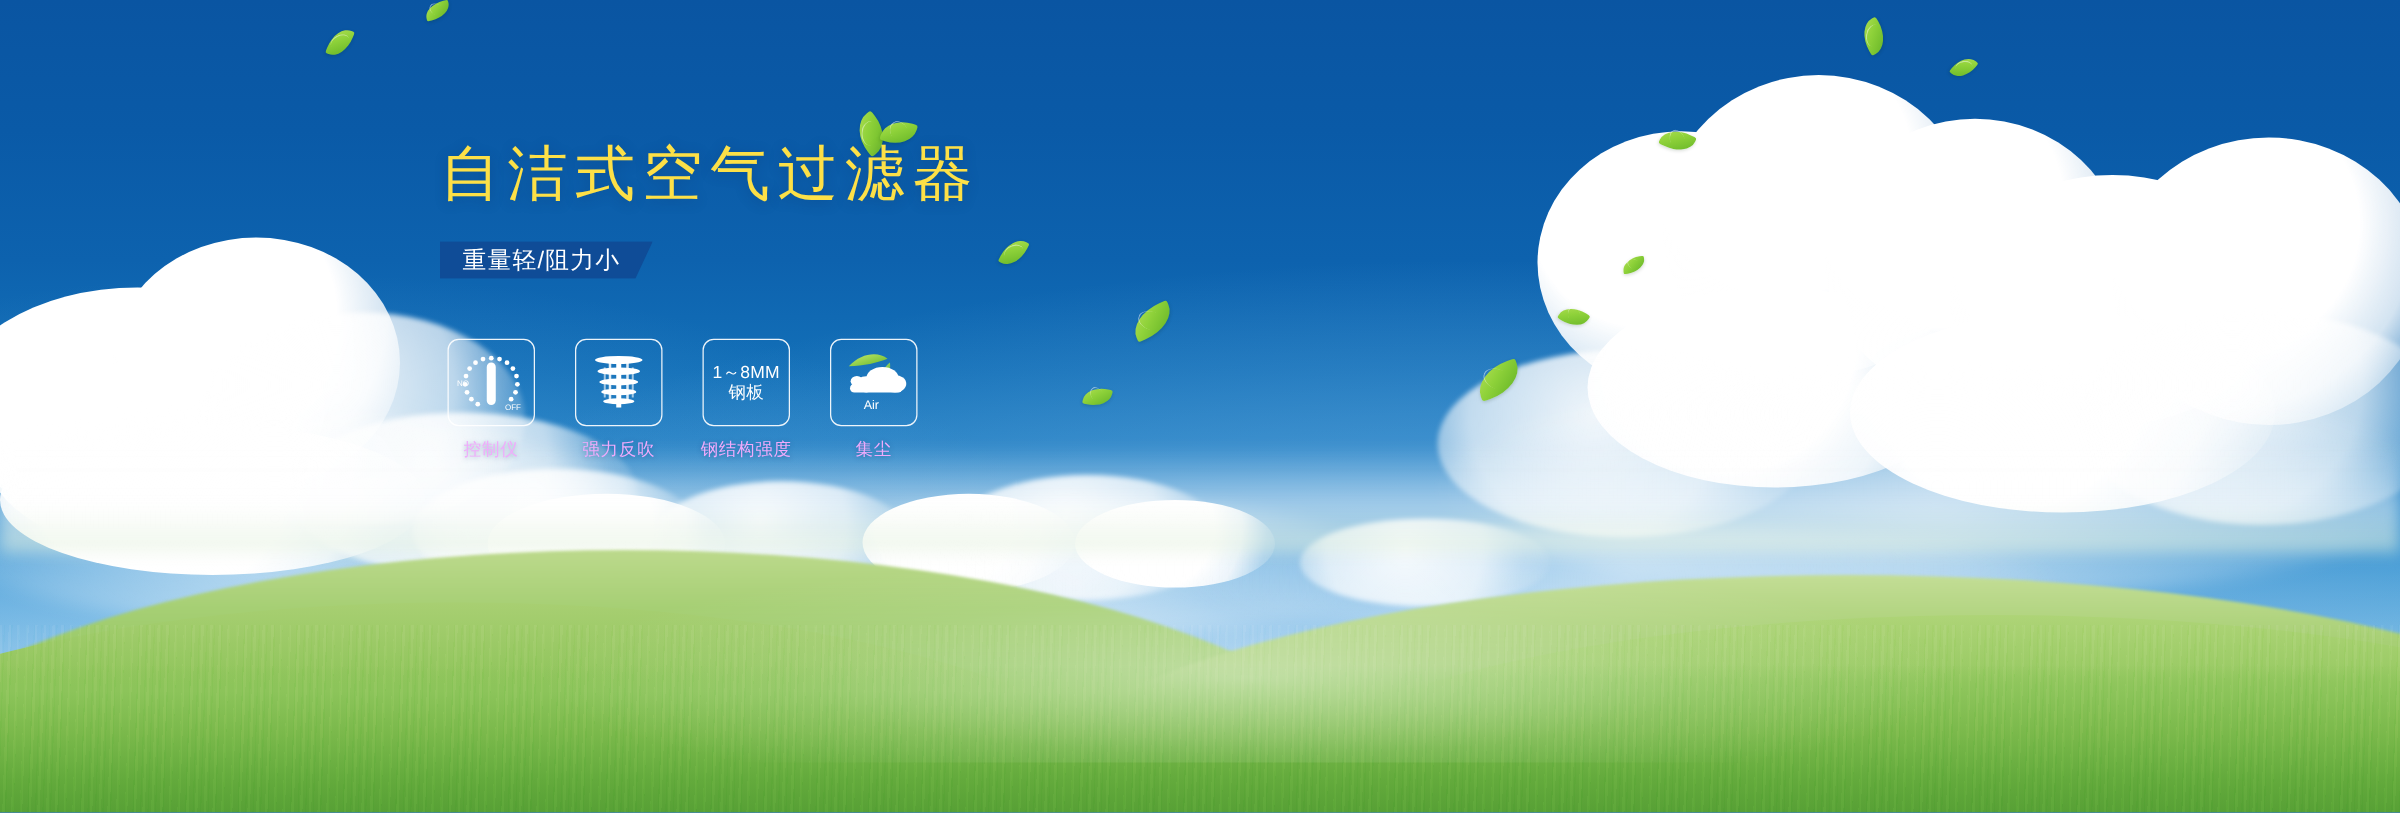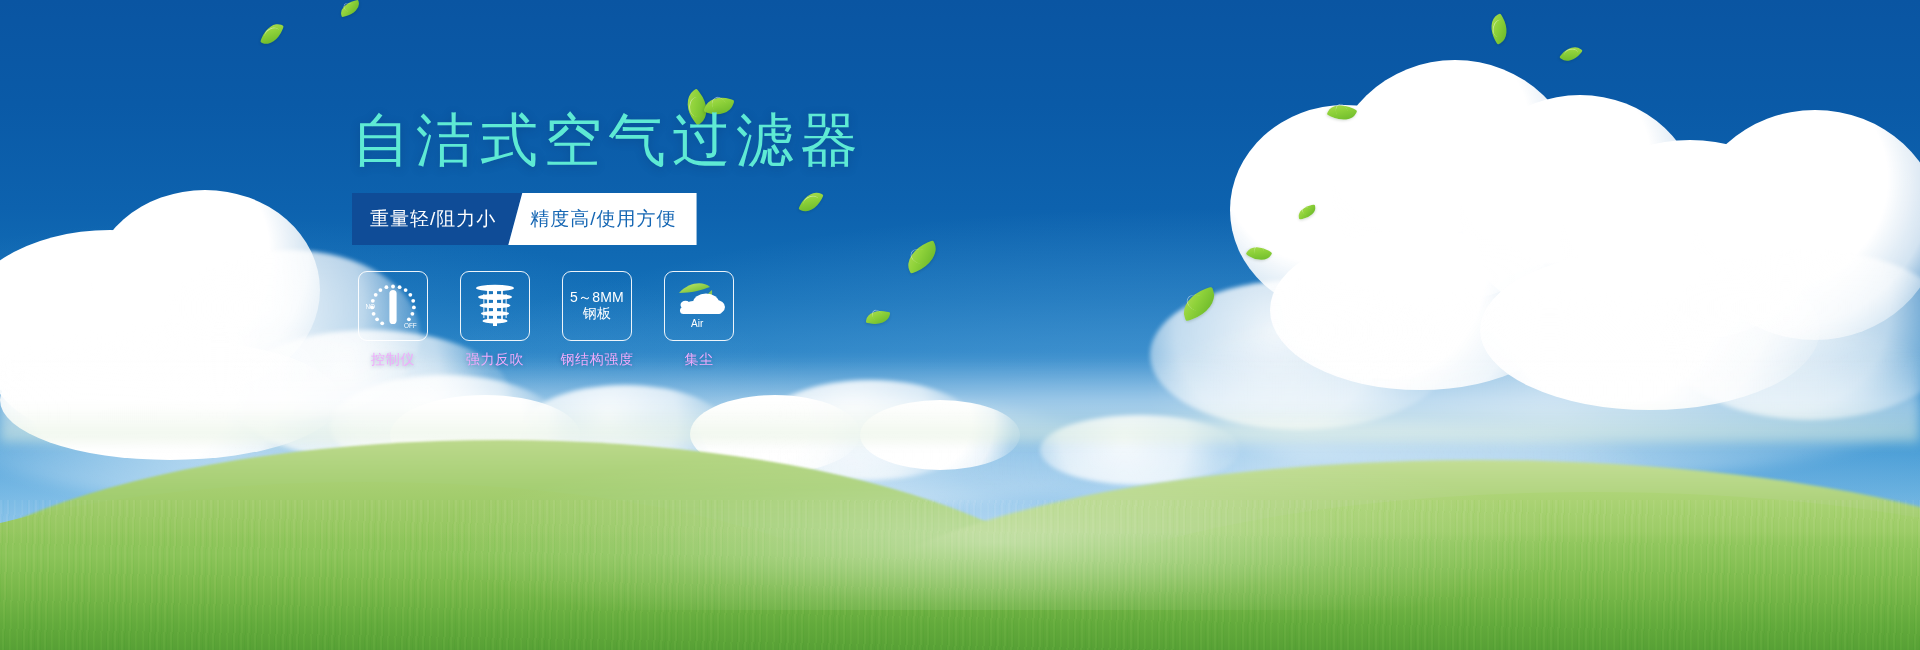--- a/index.html
+++ b/index.html
@@ -116,32 +116,31 @@
     border-left:1px solid rgba(255,255,255,.45);
     transform:rotate(42deg);
     border-radius:50%;
   }
 
   
   .content { position:absolute; inset:0; }
 
   .title {
     position:absolute; left:352px; top:116px;
-    font-size:58px; line-height:1;
+    font-size:48px; line-height:1;
     letter-spacing:6px;
-    color:#5eead4;
+    color:#fde047;
     font-weight:400;
     text-shadow:0 2px 10px rgba(0,40,90,.28);
     white-space:nowrap;
-    font-family:Liberation Mono, monospace;
   }
 
   .ribbons {
     position:absolute; left:352px; top:193px;
-    display:flex; align-items:stretch; height:52px;
+    display:flex; align-items:stretch; height:30px;
   }
   .ribbon {
     display:flex; align-items:center;
     font-size:19px; letter-spacing:1px; white-space:nowrap;
   }
   .ribbon.dark {
     background:#0f4c97;
     color:#ffffff;
     padding:0 26px 0 18px;
     clip-path:polygon(0 0, 100% 0, calc(100% - 14px) 100%, 0 100%);
@@ -248,21 +247,20 @@
     <div class="leaf" style="left:1490px; top:16px;  width:18px; height:26px; transform:rotate(-30deg);"></div>
     <div class="leaf" style="left:1564px; top:44px;  width:14px; height:20px; transform:rotate(40deg);"></div>
   </div>
 
   <div class="content">
 
     <h1 class="title">自洁式空气过滤器</h1>
 
     <div class="ribbons">
       <div class="ribbon dark">重量轻/阻力小</div>
-      <div class="ribbon light">精度高/使用方便</div>
     </div>
 
     <div class="features">
 
       <div class="feature">
         <div class="f-box">
           <svg width="60" height="60" viewBox="0 0 60 60">
             <g fill="#ffffff">
               <circle cx="30" cy="10.5" r="1.9"></circle>
                 <circle cx="36.6" cy="11.2" r="1.9"></circle>
@@ -306,21 +304,21 @@
               <ellipse cx="29" cy="44" rx="12.5" ry="2.4"></ellipse>
             </g>
           </svg>
         </div>
         <div class="f-label">强力反吹</div>
       </div>
 
       <div class="feature">
         <div class="f-box">
           <div class="f-text">
-            <div>5～8MM</div>
+            <div>1～8MM</div>
             <div>钢板</div>
           </div>
         </div>
         <div class="f-label">钢结构强度</div>
       </div>
 
       <div class="feature">
         <div class="f-box">
           <svg width="60" height="58" viewBox="0 0 60 58">
             <defs>

